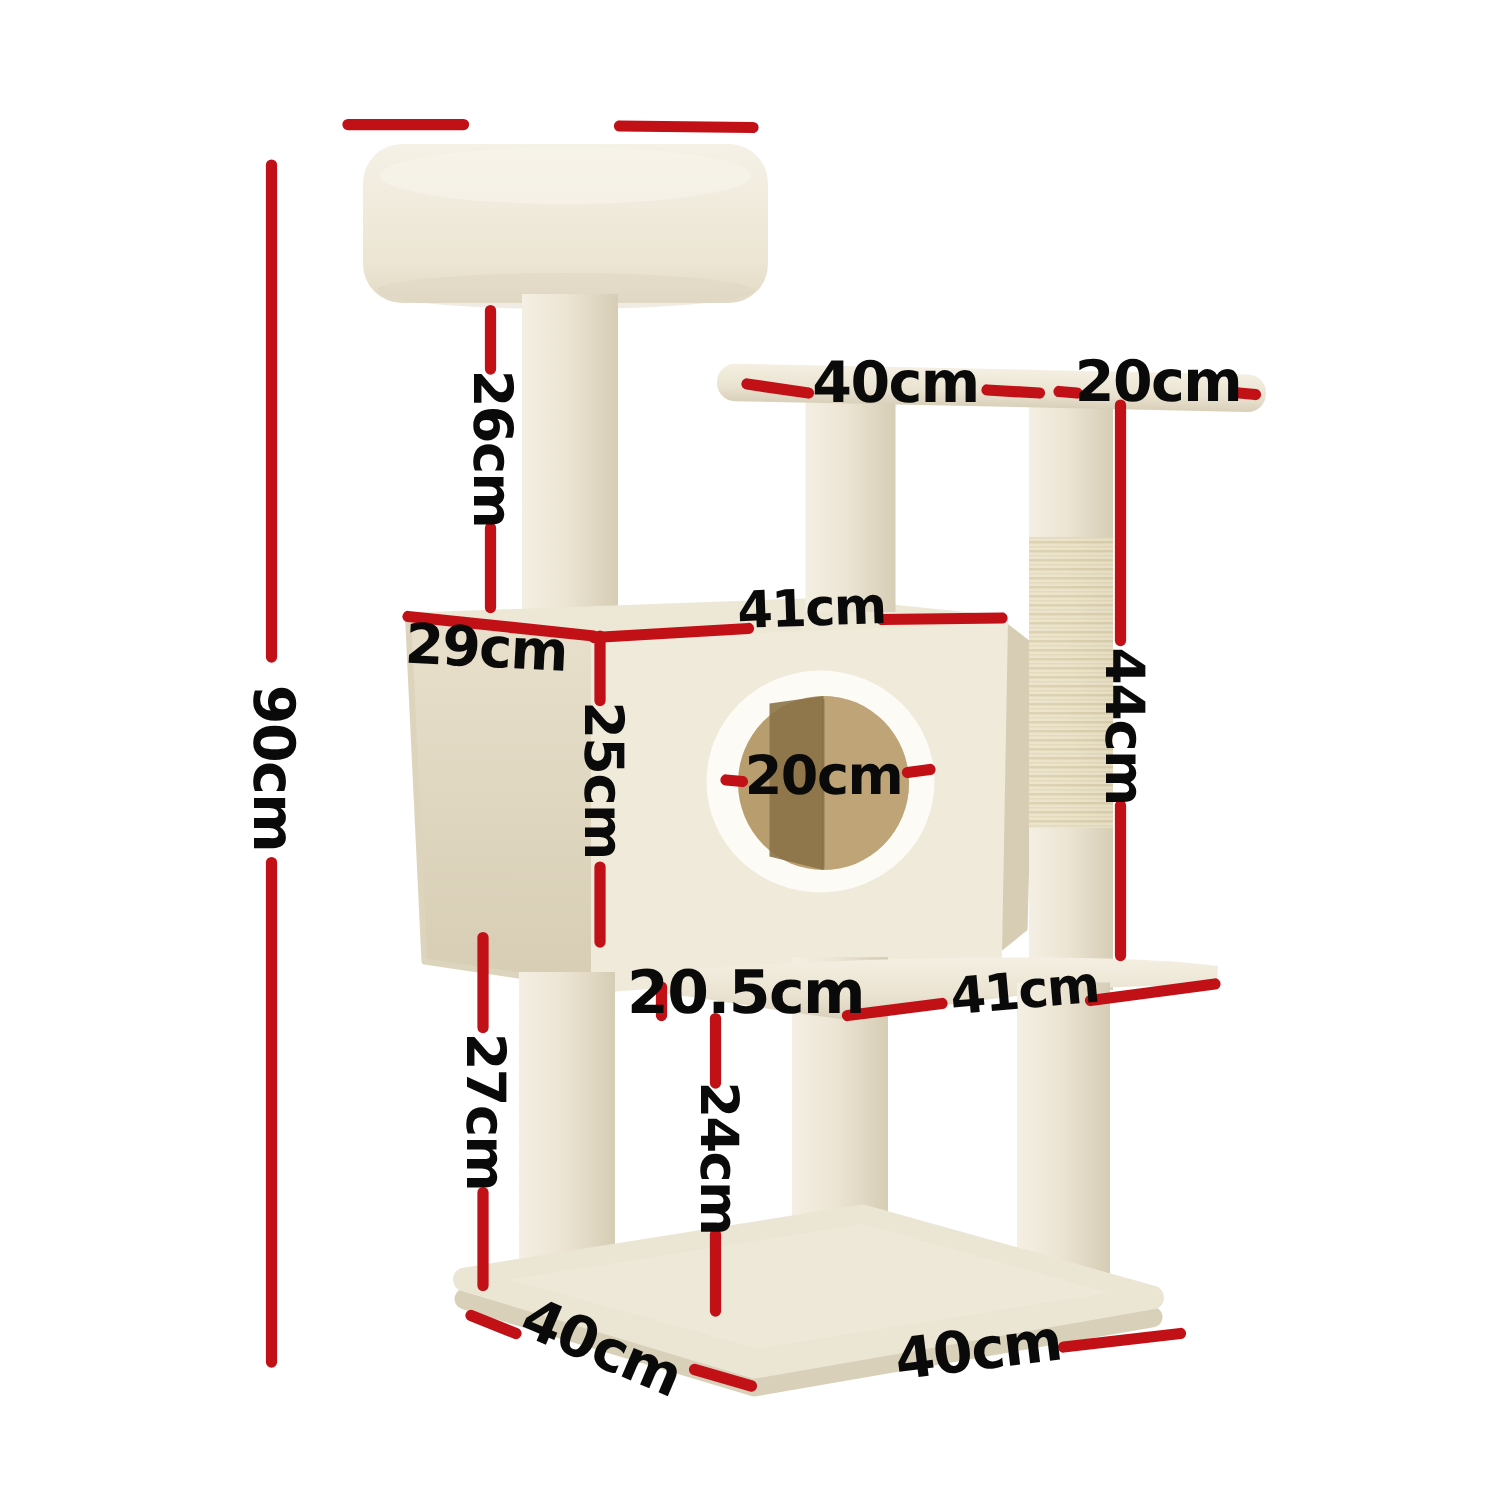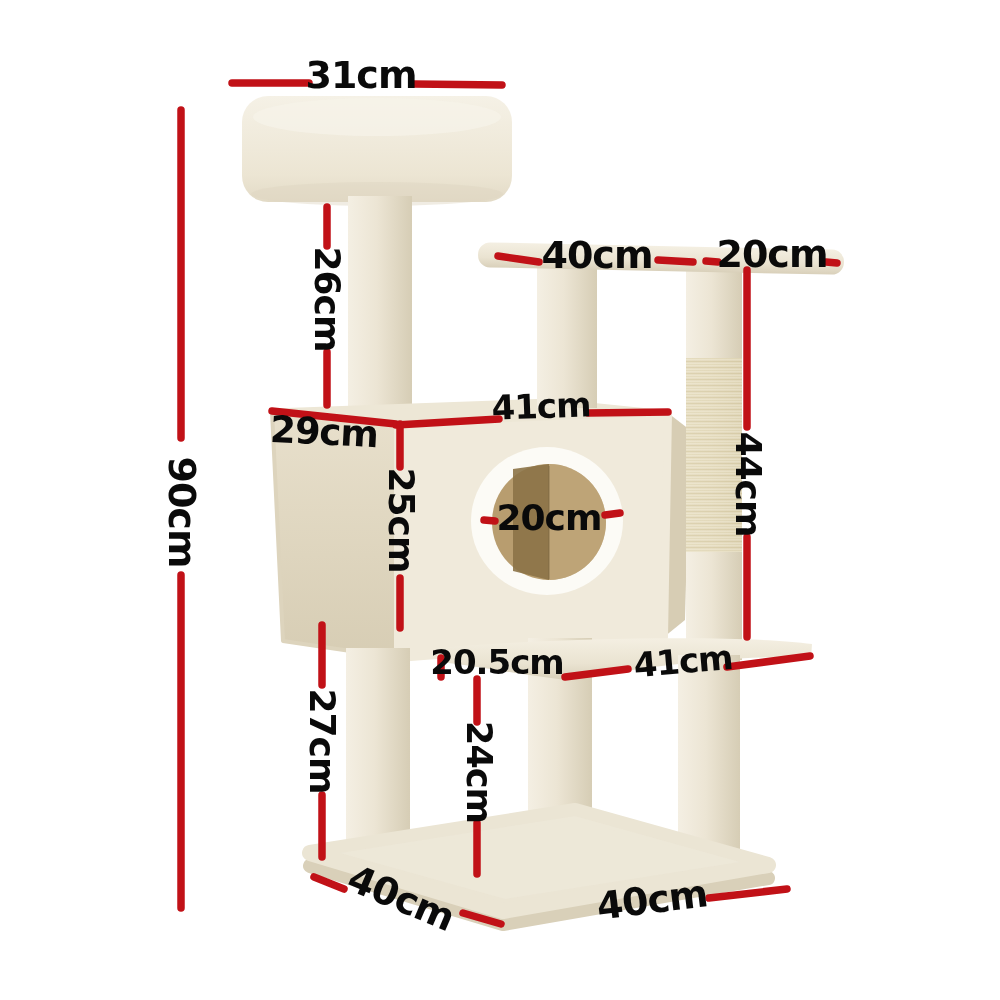--- a/index.html
+++ b/index.html
@@ -124,41 +124,40 @@
       <line x1="477" y1="679" x2="477" y2="722"></line>
       <line x1="477" y1="823" x2="477" y2="874"></line>
       <line x1="322" y1="625" x2="322" y2="685"></line>
       <line x1="322" y1="795" x2="322" y2="857"></line>
       <line x1="314" y1="877" x2="344" y2="889"></line>
       <line x1="463" y1="913" x2="501" y2="924"></line>
       <line x1="709" y1="898" x2="787" y2="889"></line>
     </g>
   </svg>
 
-  <div class="dim" style="left:361px;top:75px;font-size:38px;transform:translate(-50%,-50%);">31cm</div>
 
   <div class="dim" style="left:327px;top:299px;font-size:36px;transform:translate(-50%,-50%) rotate(90deg);">26cm</div>
 
   <div class="dim" style="left:597px;top:255px;font-size:38px;transform:translate(-50%,-50%);">40cm</div>
 
   <div class="dim" style="left:772px;top:254px;font-size:38px;transform:translate(-50%,-50%);">20cm</div>
 
   <div class="dim" style="left:182px;top:512px;font-size:38px;transform:translate(-50%,-50%) rotate(90deg);">90cm</div>
 
   <div class="dim" style="left:541px;top:406px;font-size:34px;transform:translate(-50%,-50%) rotate(-2deg);">41cm</div>
 
   <div class="dim" style="left:324px;top:432px;font-size:37px;transform:translate(-50%,-50%) rotate(3deg);">29cm</div>
 
   <div class="dim" style="left:401px;top:520px;font-size:36px;transform:translate(-50%,-50%) rotate(90deg);">25cm</div>
 
   <div class="dim" style="left:549px;top:518px;font-size:36px;transform:translate(-50%,-50%);">20cm</div>
 
   <div class="dim" style="left:748px;top:484px;font-size:36px;transform:translate(-50%,-50%) rotate(90deg);">44cm</div>
 
-  <div class="dim" style="left:497px;top:662px;font-size:34px;transform:translate(-50%,-50%);">20.5cm</div>
+  <div class="dim" style="left:497px;top:662px;font-size:40px;transform:translate(-50%,-50%);">20.5cm</div>
 
   <div class="dim" style="left:683px;top:661px;font-size:34px;transform:translate(-50%,-50%) rotate(-5deg);">41cm</div>
 
   <div class="dim" style="left:322px;top:741px;font-size:36px;transform:translate(-50%,-50%) rotate(90deg);">27cm</div>
 
   <div class="dim" style="left:478px;top:772px;font-size:35px;transform:translate(-50%,-50%) rotate(90deg);">24cm</div>
 
   <div class="dim" style="left:401px;top:898px;font-size:38px;transform:translate(-50%,-50%) rotate(23deg);">40cm</div>
 
   <div class="dim" style="left:652px;top:900px;font-size:38px;transform:translate(-50%,-50%) rotate(-7deg);">40cm</div>

